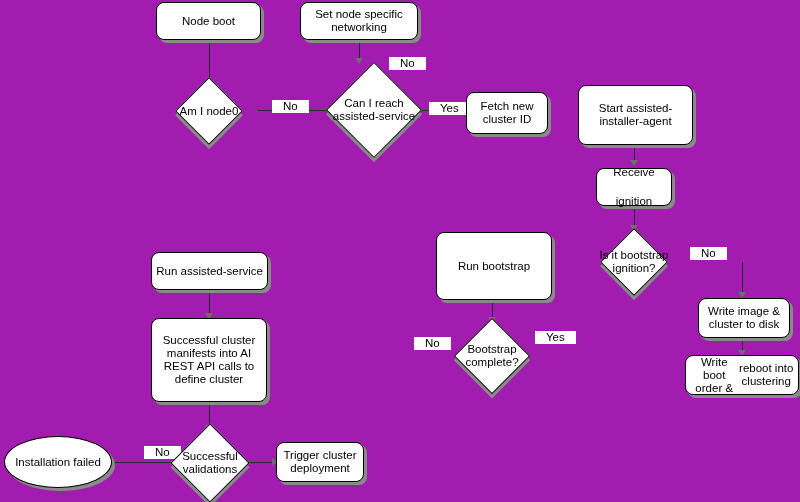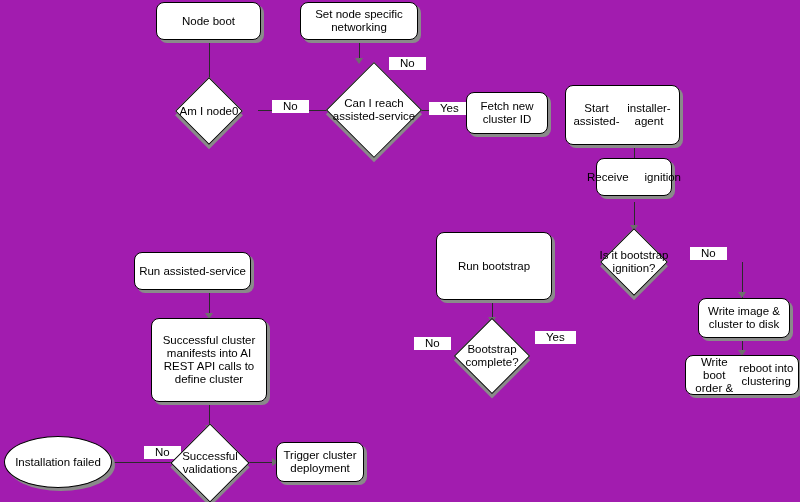--- a/index.html
+++ b/index.html
@@ -185,31 +185,31 @@
 
   <div class="edge-label" style="left:429px; top:102px;">
     <span>Yes</span>
   </div>
 
   <div class="node box" style="left:466px; top:92px; width:82px; height:42px; flex-direction:column;">
     <span>Fetch new</span>
     <span>cluster ID</span>
   </div>
 
-  <div class="node box" style="left:565px; top:85px; width:115px; height:60px; ">
+  <div class="node box" style="left:578px; top:85px; width:115px; height:60px; flex-direction:column;">
     <span>Start assisted-</span>
     <span>installer-agent</span>
   </div>
 
-  <div class="node box" style="left:596px; top:158px; width:76px; height:38px; flex-direction:row;gap:16px;">
+  <div class="node box" style="left:596px; top:168px; width:76px; height:38px; flex-direction:column;gap:16px;">
     <span>Receive</span>
     <span>ignition</span>
   </div>
 
-  <div class="node box" style="left:134px; top:252px; width:117px; height:38px;">
+  <div class="node box" style="left:151px; top:252px; width:117px; height:38px;justify-content:flex-end;">
     <span>Run assisted-service</span>
   </div>
 
   <div class="node box" style="left:436px; top:232px; width:116px; height:68px;">
     <span>Run bootstrap</span>
   </div>
 
   <div class="node diamond" style="left:584px; top:230px; width:100px; height:64px;">
     <div class="dia-shape" style="width:46px; height:46px;"></div>
     <div class="dia-label">

